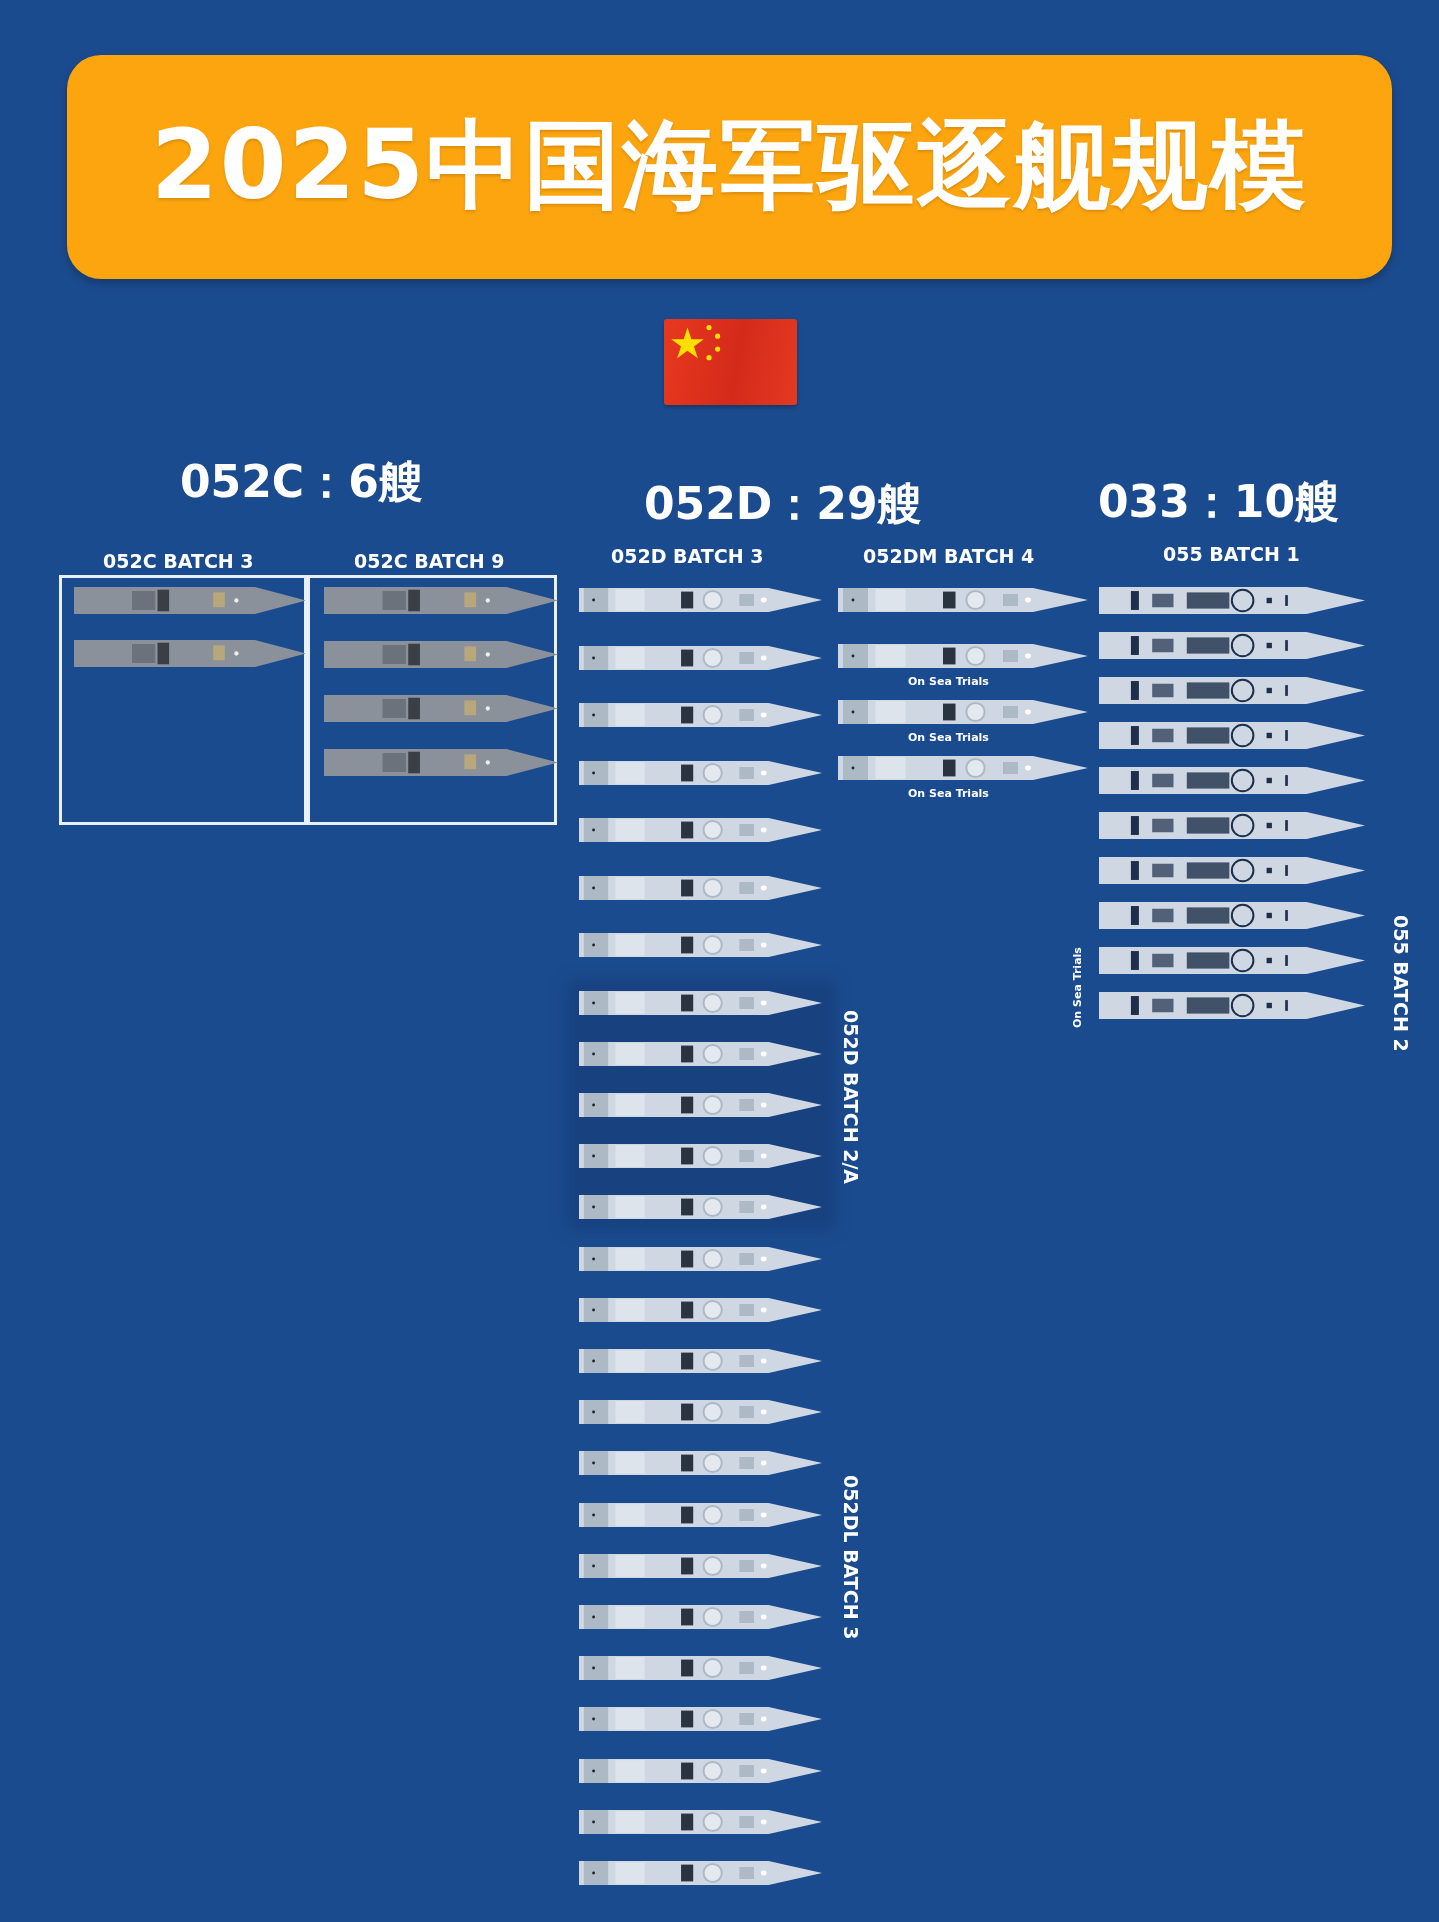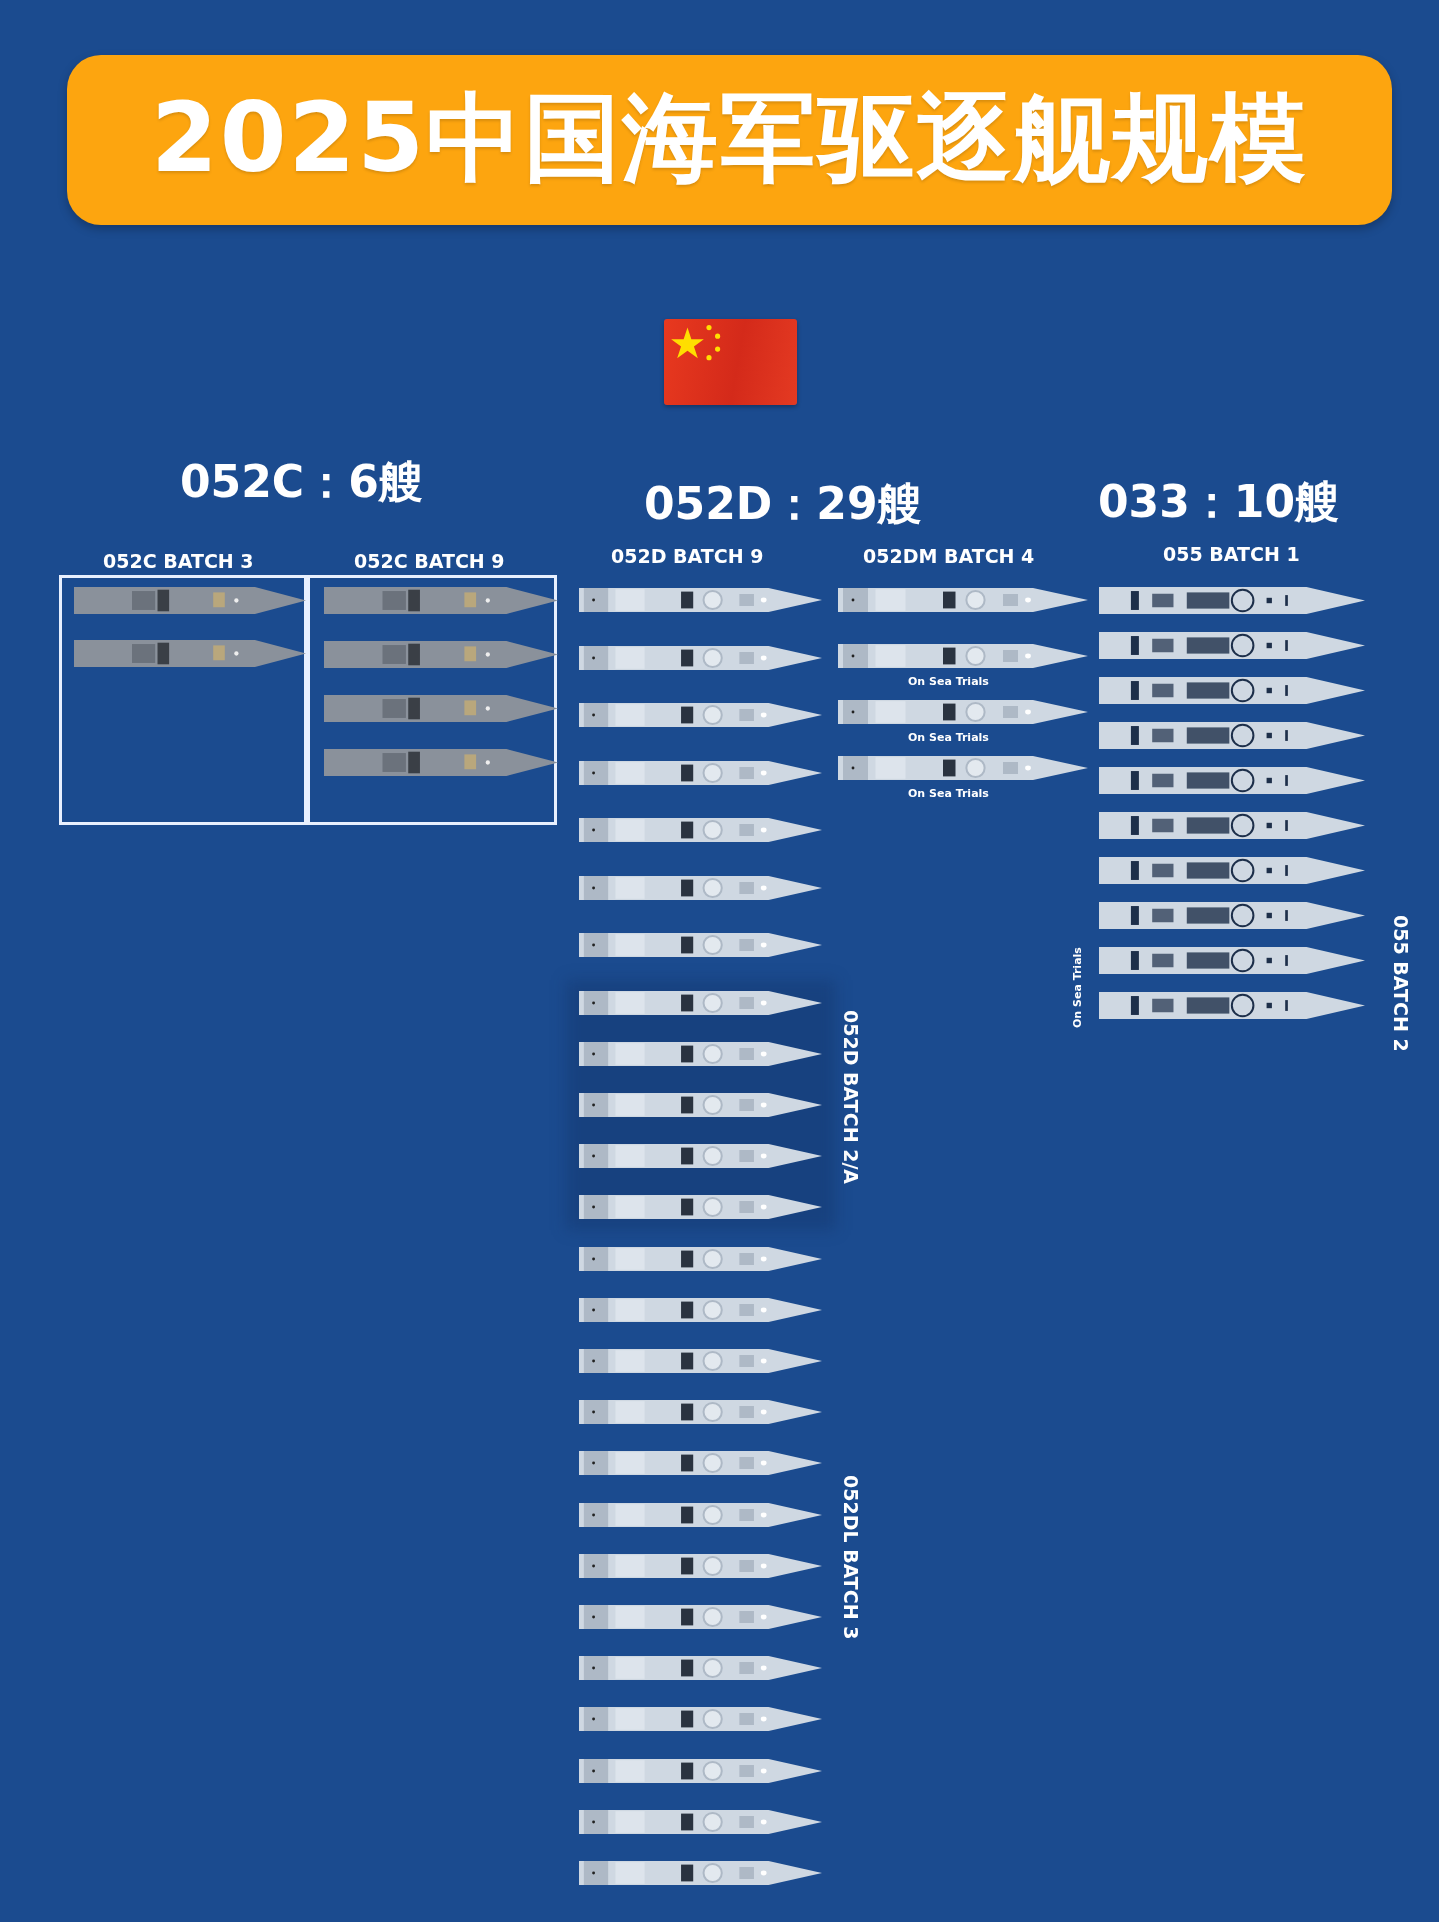--- a/index.html
+++ b/index.html
@@ -3,21 +3,21 @@
 <meta charset="utf-8">
 <style>
   html, body { margin:0; padding:0; }
   body {
     width:1439px; height:1922px; position:relative; overflow:hidden;
     background:#1b4b8f;
     font-family:"DejaVu Sans", "Liberation Sans", sans-serif;
   }
   .abs { position:absolute; }
   .banner {
-    left:67px; top:55px; width:1325px; height:170px;
+    left:67px; top:55px; width:1325px; height:224px;
     background:#fda50f; border-radius:34px;
     box-shadow:0 4px 10px rgba(0,0,0,0.25);
     display:flex; align-items:center; justify-content:center;
   }
   .banner-title {
     color:#ffffff; font-weight:bold; font-size:96px; letter-spacing:2px;
     font-family:"DejaVu Sans", sans-serif; white-space:nowrap;
     text-shadow:0 2px 3px rgba(0,0,0,0.15);
   }
   .flag {
@@ -71,21 +71,21 @@
     <circle cx="10" cy="9" r="0.6" fill="#ffde00"></circle>
   </svg>
 </div>
 
 <div class="abs class-head" style="left:180px; top:453px;">052C：6艘</div>
 <div class="abs class-head" style="left:644px; top:475px;">052D：29艘</div>
 <div class="abs class-head" style="left:1098px; top:473px;">033：10艘</div>
 
 <div class="abs batch-label" style="left:103px; top:550px;">052C BATCH 3</div>
 <div class="abs batch-label" style="left:354px; top:550px;">052C BATCH 9</div>
-<div class="abs batch-label" style="left:611px; top:545px;">052D BATCH 9</div>
+<div class="abs batch-label" style="left:611px; top:545px;">052D BATCH 3</div>
 <div class="abs batch-label" style="left:863px; top:545px;">052DM BATCH 4</div>
 <div class="abs batch-label" style="left:1163px; top:535px;margin-top:8px;">055 BATCH 1</div>
 
 <div class="abs vlabel" style="left:862px; top:1010px; transform:rotate(90deg);">052D BATCH 2/A</div>
 <div class="abs vlabel" style="left:862px; top:1475px; transform:rotate(90deg);">052DL BATCH 3</div>
 <div class="abs vlabel" style="left:1412px; top:915px; transform:rotate(90deg);">055 BATCH 2</div>
 
 <div class="abs trial" style="left:1071px; top:1028px; transform:rotate(-90deg); transform-origin:left top;">On Sea Trials</div>
 
 <div class="abs box052c">

